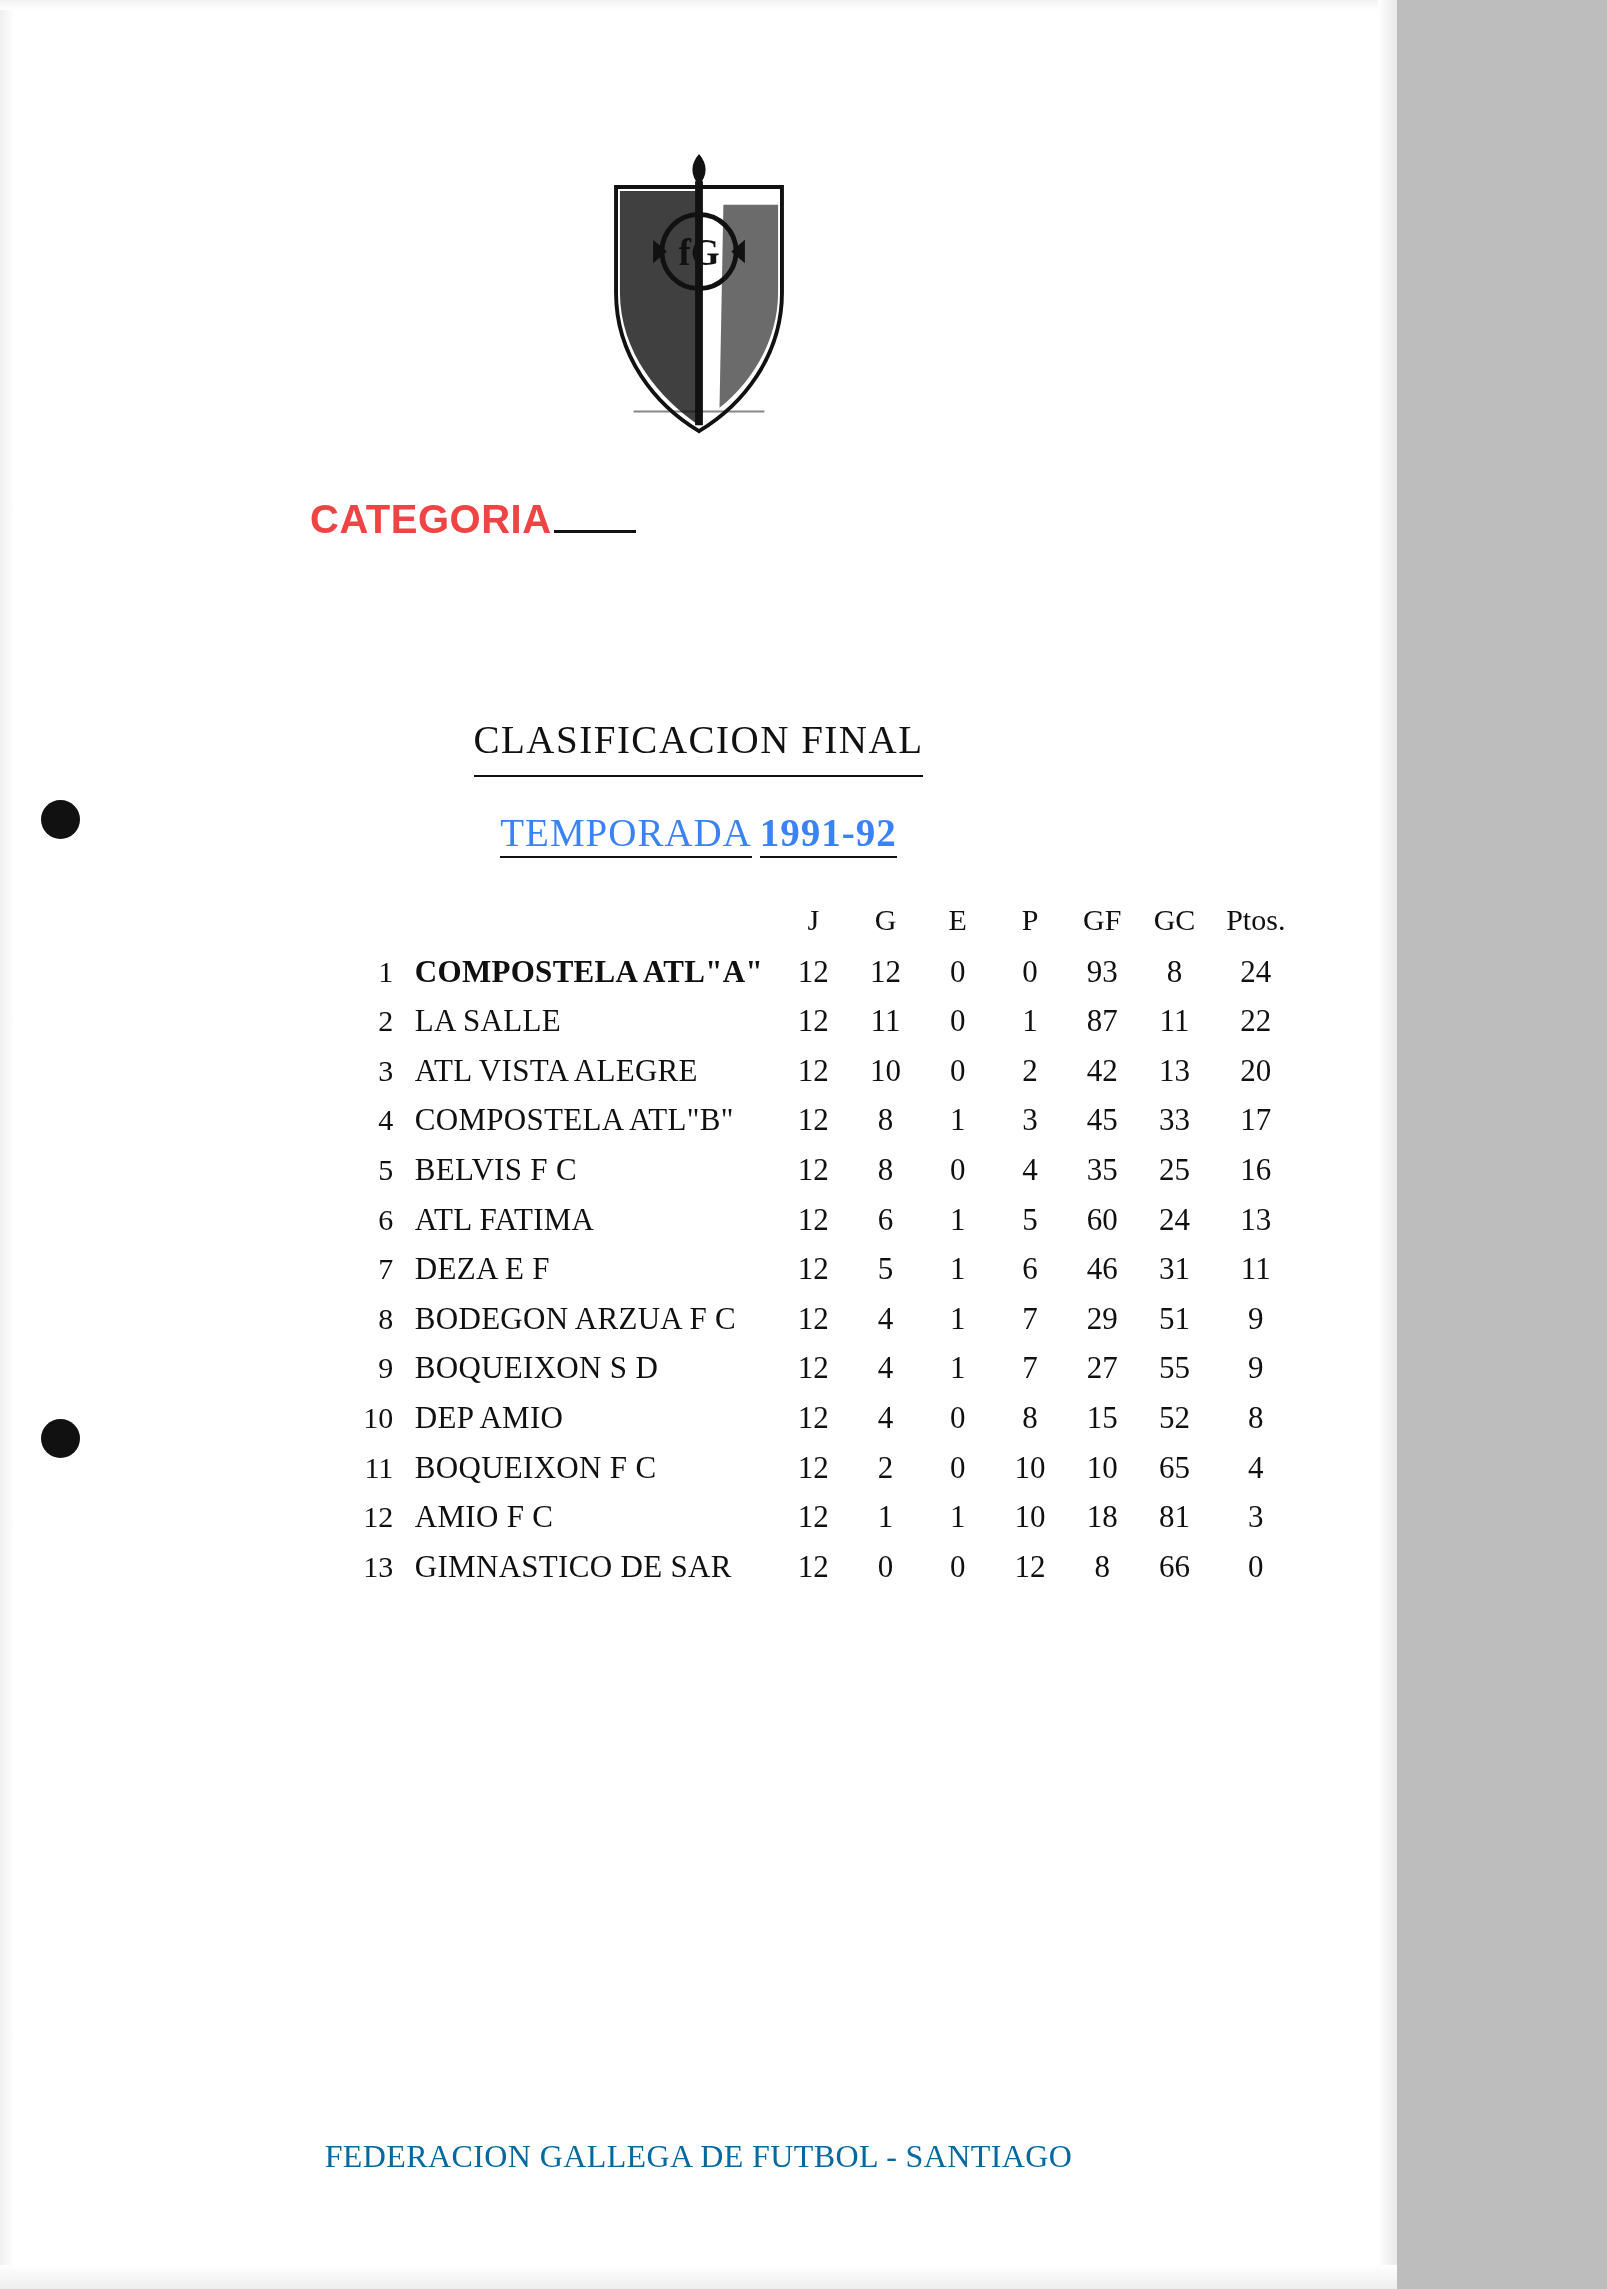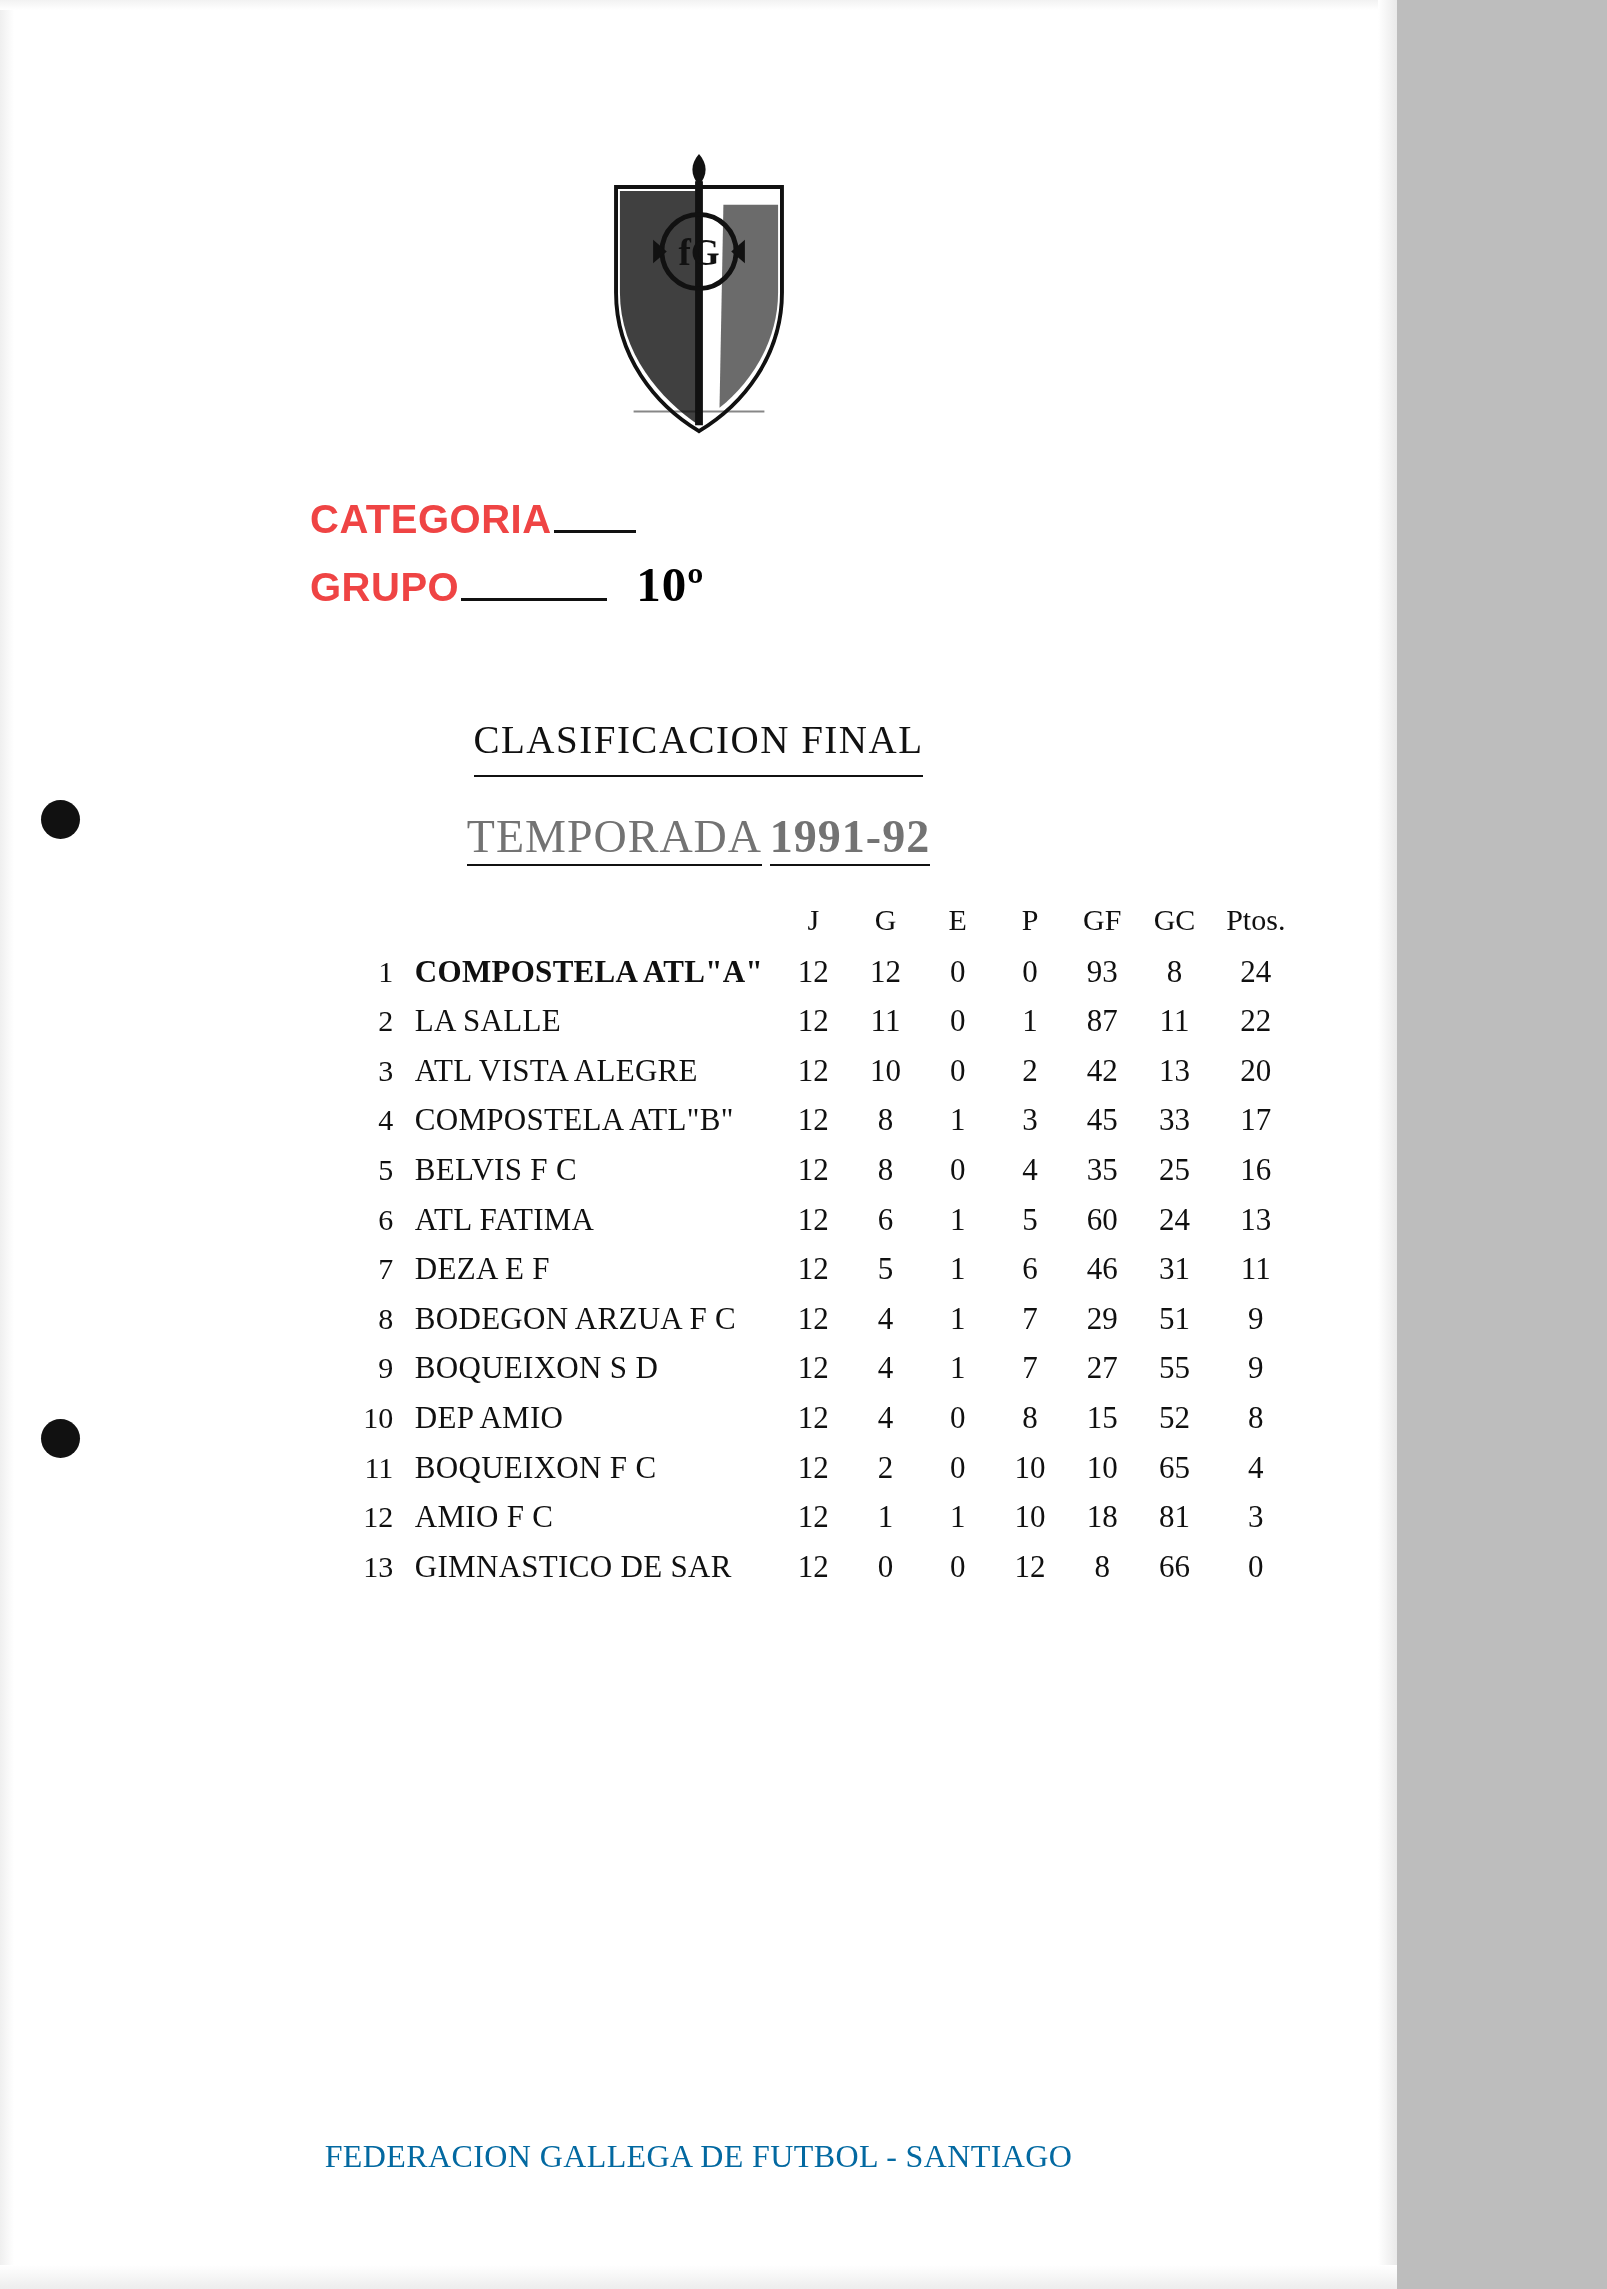--- a/index.html
+++ b/index.html
@@ -114,23 +114,23 @@
   .title-main {
     font-size: 39px;
     letter-spacing: 1.5px;
     color: #111;
     display: inline-block;
     border-bottom: 2px solid #111;
     padding-bottom: 13px;
   }
   .title-sub {
     margin-top: 33px;
-    font-size: 46px;
+    font-size: 39px;
     letter-spacing: 1px;
-    color: #737373;
+    color: #3b82f6;
   }
   .title-sub .season-word {
     border-bottom: 2px solid #111;
     padding-bottom: 2px;
   }
   .title-sub .season-val {
     font-weight: bold;
     border-bottom: 2px solid #111;
     padding-bottom: 2px;
     margin-left: 7.8px;
@@ -215,25 +215,20 @@
     <path d="M138 108 L152 96 L152 120 Z" fill="#111111"></path>
     <text x="105" y="122" font-family="'Liberation Serif', serif" font-size="38" font-weight="bold" fill="#111111" text-anchor="middle">fG</text>
     <line x1="38" y1="272" x2="172" y2="272" stroke="#111111" stroke-width="2" opacity="0.5"></line>
   </svg>
 
   <div class="hdr">
     <div class="hdr-row">
       <span class="hdr-label">CATEGORIA</span>
       <span class="hdr-rule rule-cat"></span>
     </div>
-    <div class="hdr-row">
-      <span class="hdr-label">GRUPO</span>
-      <span class="hdr-rule rule-grp"></span>
-      <span class="hdr-value small">10º</span>
-    </div>
   </div>
 
   <div class="title-block">
     <div>
       <span class="title-main">CLASIFICACION FINAL</span>
     </div>
     <div class="title-sub">
       <span class="season-word">TEMPORADA</span><span class="season-val">1991-92</span>
     </div>
   </div>

